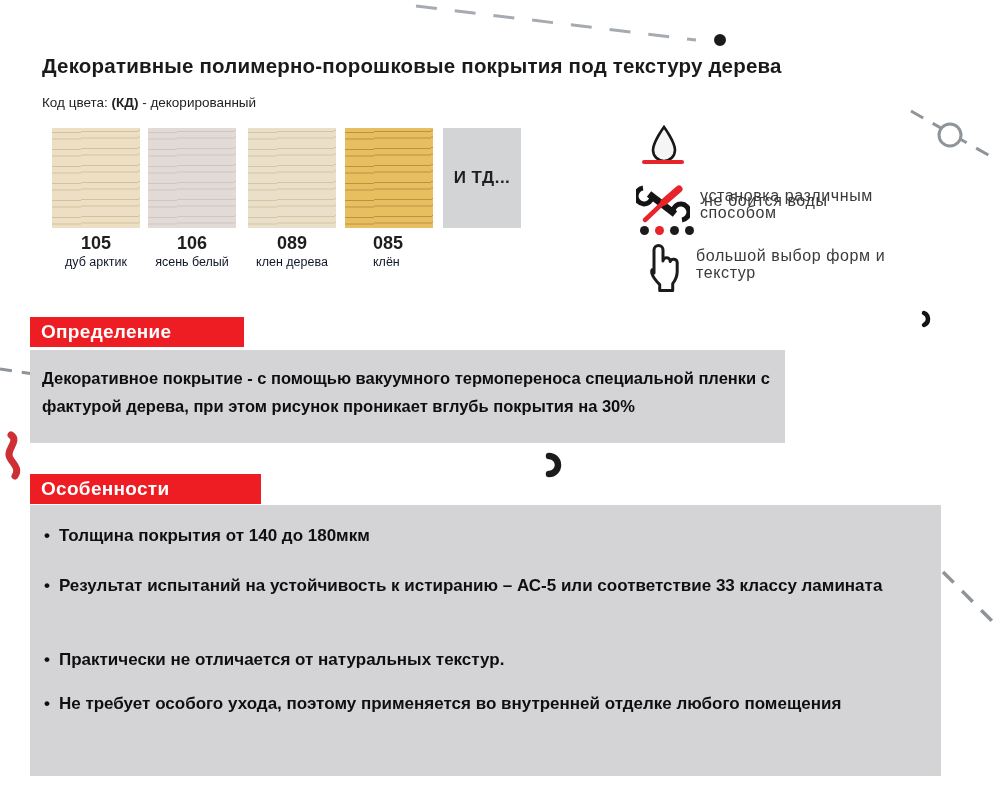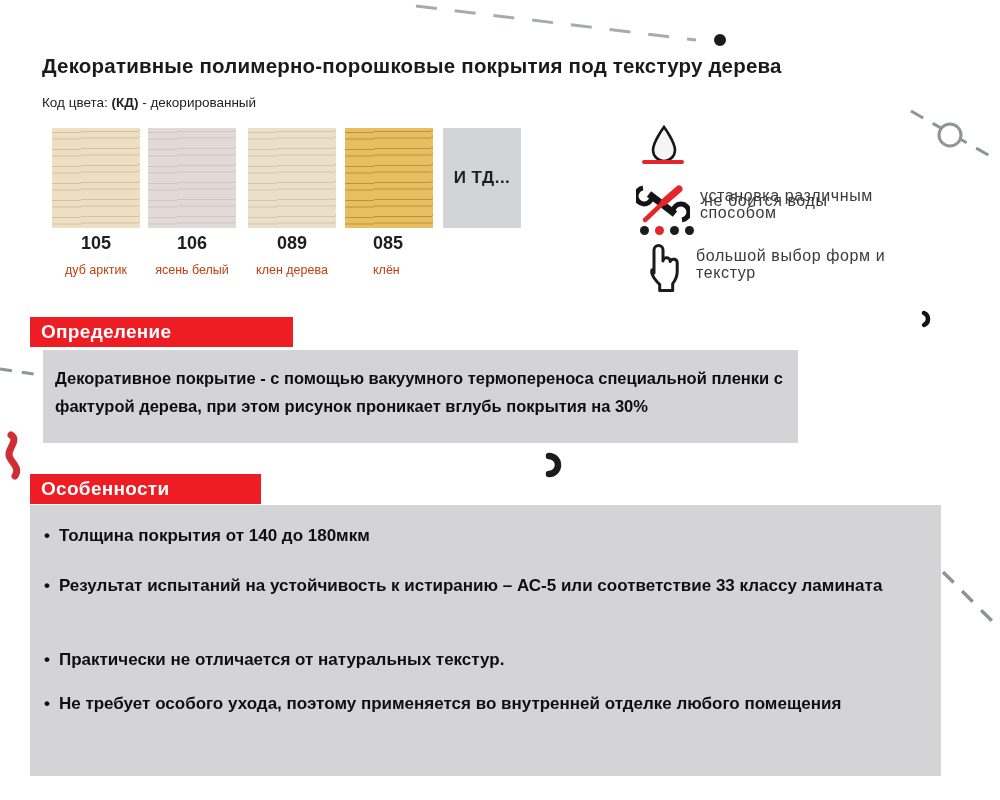--- a/index.html
+++ b/index.html
@@ -14,43 +14,43 @@
 
   
   .title { left:42px; top:54px; font-size:20.5px; font-weight:bold; letter-spacing:0.2px; color:#1a1a1a; width:920px; }
   .subtitle { left:42px; top:95px; font-size:13.5px; color:#222; }
   .subtitle b { font-weight:bold; }
 
   
   .swatch-tile { top:128px; width:88px; height:100px; background:#e5ddcc; }
   .swatch-label { top:233px; width:88px; text-align:center; line-height:1.15; }
   .swatch-code { font-size:18px; font-weight:600; color:#1e1e1e; display:block; }
-  .swatch-name { font-size:12.5px; color:#c2410c; display:block; margin-top:9px; }
+  .swatch-name { font-size:12.5px; color:#0f172a; display:block; margin-top:1px; }
   .swatch-label.left-align { text-align:left; padding-left:28px; }
   .etc-box { left:443px; top:128px; width:78px; height:100px; background:#d3d4d6;
              display:flex; align-items:center; justify-content:center;
              font-size:17px; font-weight:bold; color:#1f1f1f; letter-spacing:0.5px; }
 
   
   .feature-label { font-size:16px; color:#3a3a3a; letter-spacing:0.6px; line-height:1.06; width:245px; }
   .red-bar { left:642px; top:160px; width:42px; height:4px; background:#e8242b; border-radius:2px; }
   .dots-row { left:640px; top:226px; display:flex; gap:6px; }
   .dot { width:9px; height:9px; border-radius:50%; background:#1b1b1b; }
   .dot.red { background:#e8242b; }
 
   
   .section-heading { background:#ee1c23; color:#ffffff; font-weight:bold; font-size:19px;
                      display:flex; align-items:center; padding-left:11px; letter-spacing:0.3px; }
-  .def-heading { left:30px; top:317px; width:263px; height:30px; }
+  .def-heading { left:30px; top:317px; width:214px; height:30px; }
   .feat-heading { left:30px; top:474px; width:231px; height:30px; }
 
   
   .gray-panel { background:#d4d4d6; color:#0e0e0e; font-weight:bold; }
   .def-body { left:30px; top:350px; width:755px; height:93px; padding:14px 14px 0 12px;
-              font-size:16.5px; line-height:28px;margin-left:13px; }
+              font-size:16.5px; line-height:28px; }
   .feat-body { left:30px; top:505px; width:911px; height:271px; }
   .bullet { position:absolute; left:14px; padding-right:45px; font-size:17px; line-height:1.25; color:#0f0f0f; }
   .bullet::before { content:"•"; margin-right:9px; }
   .bullet.b1 { top:20px; }
   .bullet.b2 { top:66px; line-height:30px; }
   .bullet.b3 { top:144px; }
   .bullet.b4 { top:189px; line-height:1.2; }
 
   
   .donut { left:714px; top:34px; width:7px; height:7px; border:6px solid #1a1b1d; border-radius:50%; background:#fff; }

